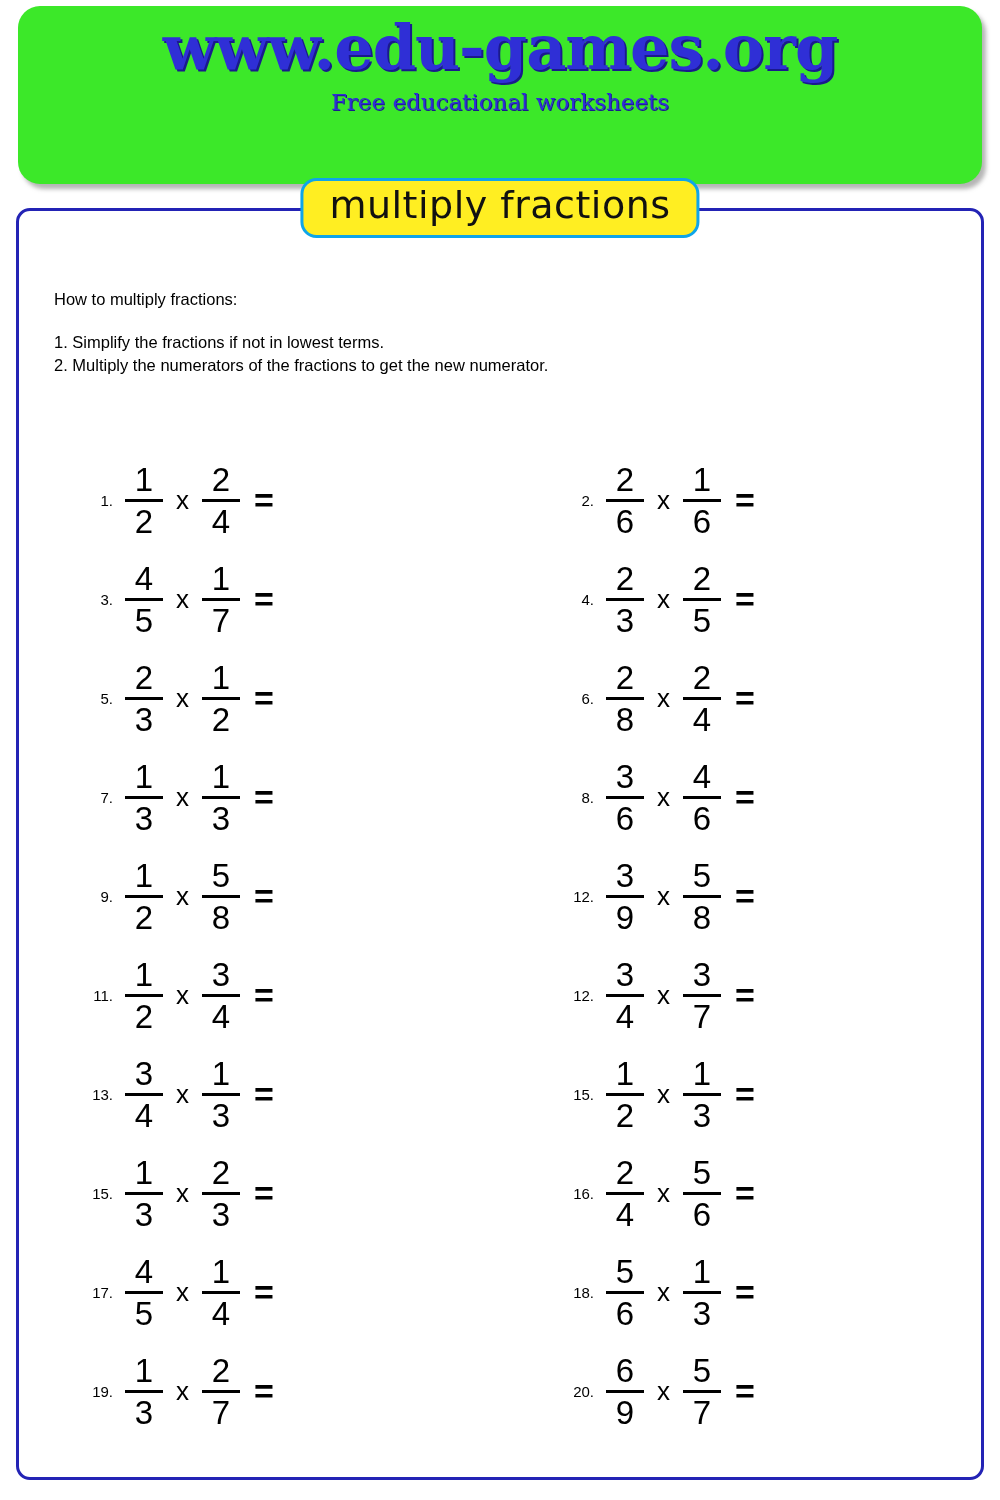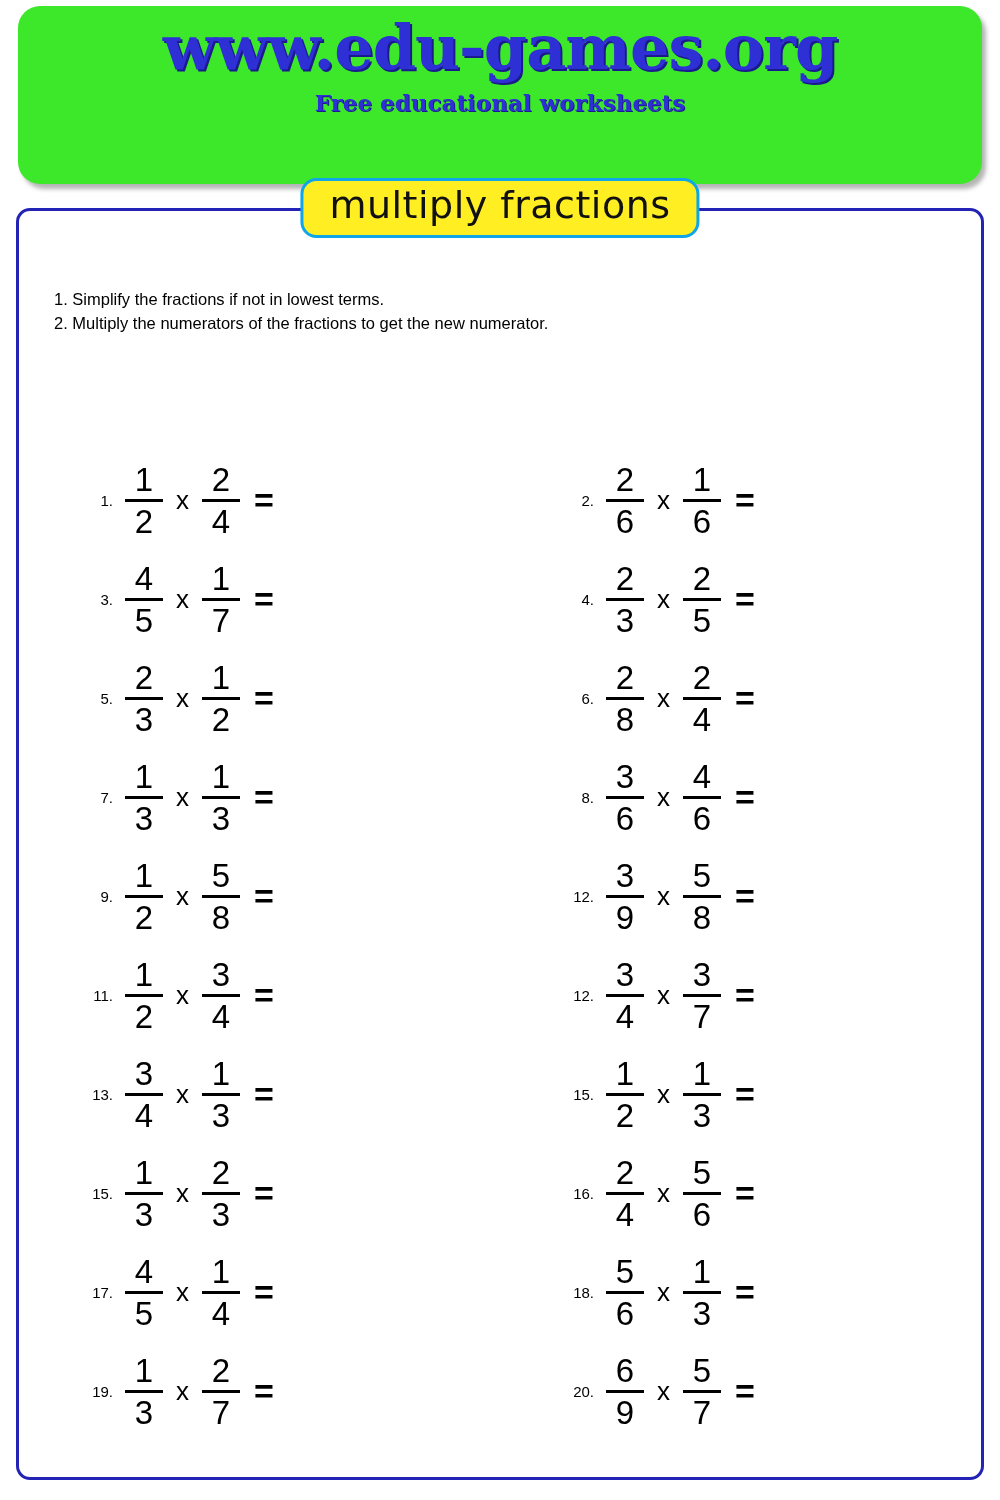--- a/index.html
+++ b/index.html
@@ -33,21 +33,21 @@
     font-weight: bold;
     font-size: 62px;
     color: #2f2fd6;
     letter-spacing: -1px;
     margin-top: 6px;
     text-shadow: 2px 2px 0 #1a1a8c;
     line-height: 1.15;
   }
   .banner-sub {
     font-family: "DejaVu Serif", serif;
-    font-weight: bold;
+    font-weight: normal;
     font-size: 23px;
     color: #2f2fd6;
     margin-top: 6px;
     text-shadow: 1px 1px 0 #1a1a8c;
   }
 
   
   .sheet {
     position: absolute;
     left: 16px;
@@ -156,20 +156,21 @@
 <body>
 
 <div class="banner">
   <div class="banner-title">www.edu-games.org</div>
   <div class="banner-sub">Free educational worksheets</div>
 </div>
 
 <div class="sheet">
 
   <div class="instructions">
+    <div class="lead">How to multiply fractions:</div>
     <div class="step">1. Simplify the fractions if not in lowest terms.</div>
     <div class="step">2. Multiply the numerators of the fractions to get the new numerator.</div>
   </div>
 
   <div class="problems">
 
     <div class="problem col-left">
       <span class="pnum">1.</span>
       <span class="frac">
         <span class="num">1</span>

